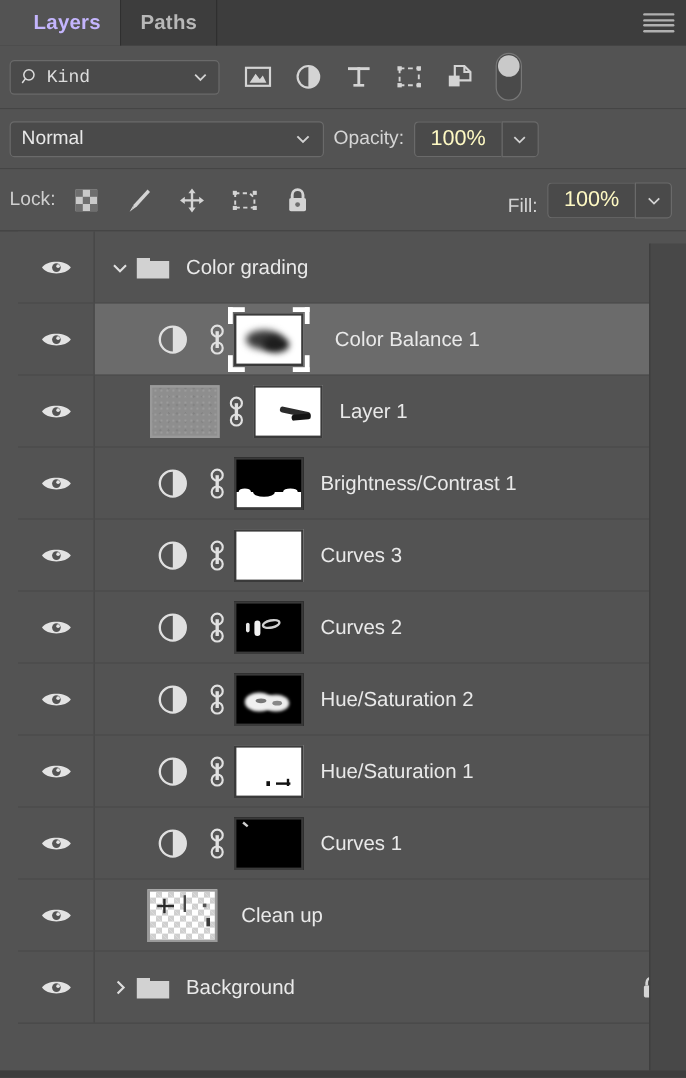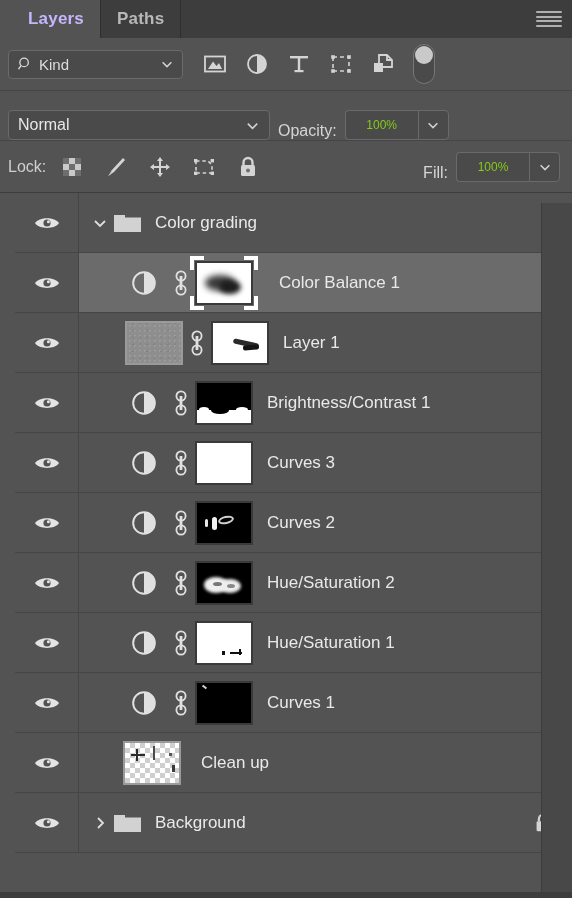--- a/index.html
+++ b/index.html
@@ -33,52 +33,52 @@
   .filterrow {
     height: 53px; background: #535353;
     display: flex; align-items: center; padding: 0 8px;
     border-bottom: 1px solid #454545;
   }
   .kindbox {
     width: 175px; height: 29px; background: #4a4a4a;
     border: 1px solid #6a6a6a; border-radius: 4px;
     display: flex; align-items: center; padding: 0 8px; gap: 5px;
   }
-  .kindbox .lbl { font-size: 15px; color: #dcdcdc; flex: 1; }
+  .kindbox .lbl { font-size: 15px; color: #dcdcdc; flex: 1; font-family: Liberation Mono, monospace; }
   .iconset { display: flex; align-items: center; gap: 18px; margin-left: 20px; }
   .ficon { width: 24px; height: 24px; display: block; }
   .togglepill {
     width: 22px; height: 40px; border-radius: 11px;
     background: #4a4a4a; border: 1px solid #777;
     margin-left: 18px; position: relative; flex: 0 0 auto;
   }
   .togglepill::after {
     content: ""; position: absolute; left: 1px; top: 1px;
     width: 18px; height: 18px; border-radius: 50%; background: #c9c9c9;
   }
 
   
   .blendrow {
-    height: 50px; background: #535353; display: flex; align-items: flex-end;
+    height: 50px; background: #535353; display: flex; align-items: center;
     padding: 0 8px; gap: 8px; border-bottom: 1px solid #454545;
   }
   .blendsel {
     width: 262px; height: 30px; background: #4a4a4a;
     border: 1px solid #6a6a6a; border-radius: 4px;
     display: flex; align-items: center; padding: 0 9px;
     font-size: 16px; color: #e8e8e8;
   }
   .blendsel .nm { flex: 1; }
   .fieldlabel { font-size: 16px; color: #d5d5d5; }
   .numgrp { display: flex; height: 30px; }
   .numbox {
     width: 73px; background: #4a4a4a; border: 1px solid #6a6a6a;
     border-right: none; border-radius: 4px 0 0 4px;
     display: flex; align-items: center; justify-content: center;
-    font-size: 12px; color: #84cc16;
+    font-size: 18px; color: #fef9c3;
   }
   .numarrow {
     width: 31px; background: #4a4a4a; border: 1px solid #6a6a6a;
     border-radius: 0 4px 4px 0;
     display: flex; align-items: center; justify-content: center;
   }
 
   
   .lockrow {
     height: 52px; background: #535353; display: flex; align-items: center;

